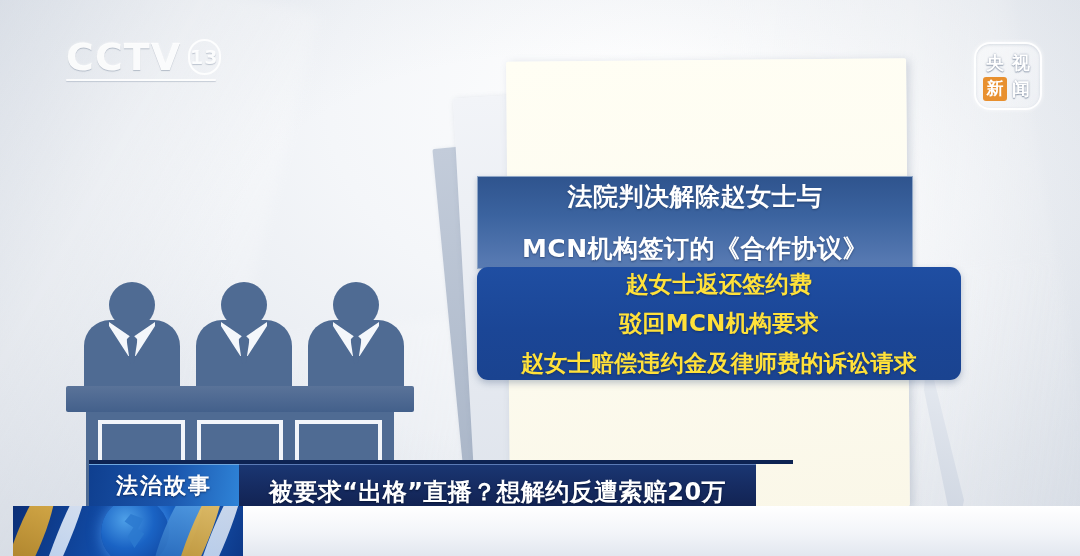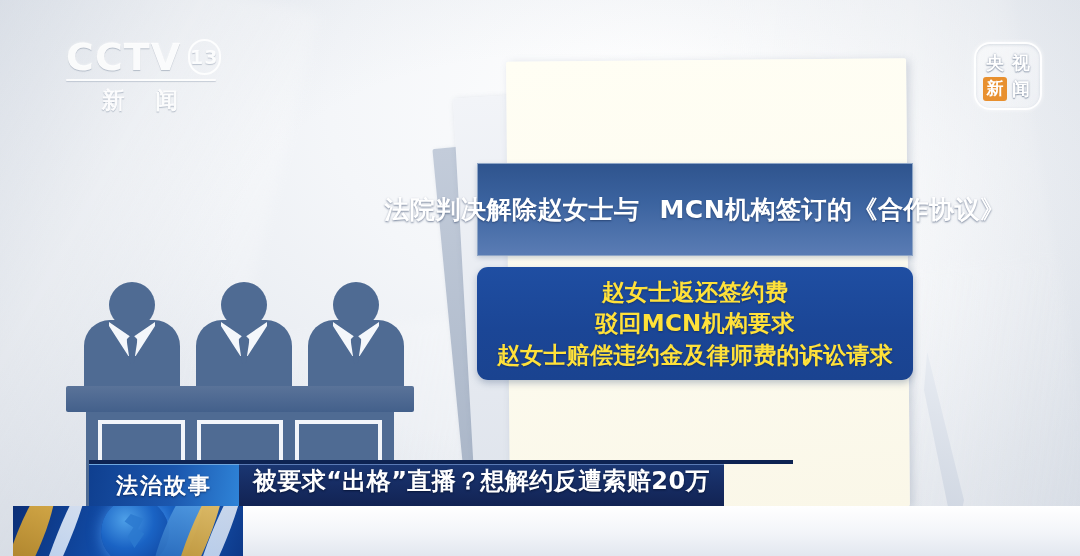--- a/index.html
+++ b/index.html
@@ -119,42 +119,42 @@
   }
   #paper-stack .edge-right {
     position:absolute; right:-14px; top:300px; width:40px; height:190px;
     background:linear-gradient(200deg,#e9edf3,#c8d0dd);
     clip-path:polygon(8% 0,100% 78%,78% 100%,0 20%);
     opacity:.9;
   }
 
   
   #banner-one {
-    position:absolute; left:477px; top:163px; width:436px; height:93px;
+    position:absolute; left:477px; top:176px; width:436px; height:93px;
     background:linear-gradient(180deg,#2f548e 0%,#3b639f 42%,#5a7cb4 100%);
     border:1px solid #8ea5c6;
     box-shadow:0 2px 5px rgba(90,108,138,.3);
-    display:flex; flex-direction:row; align-items:center; justify-content:center;
+    display:flex; flex-direction:column; align-items:center; justify-content:center;
     gap:20px;
   }
   #banner-one .bline {
     color:#ffffff; font-weight:700; font-size:25px; letter-spacing:.5px;
     line-height:1.28; white-space:nowrap;
     text-shadow:0 1px 2px rgba(20,40,78,.55);
     font-family:"DejaVu Sans","Liberation Sans",sans-serif;
   }
 
   
   #banner-two {
-    position:absolute; left:477px; top:267px; width:436px; height:113px;
+    position:absolute; left:477px; top:267px; width:484px; height:113px;
     background:linear-gradient(180deg,#1f4ea2 0%,#1b4696 55%,#1a4390 100%);
     border-radius:11px;
     box-shadow:0 3px 7px rgba(70,92,130,.35);
     display:flex; flex-direction:column; align-items:center; justify-content:center;
-    gap:1px;
+    gap:9px;
   }
   #banner-two .bline {
     color:#ffe13a; font-weight:700; font-size:23px; letter-spacing:.3px;
     line-height:1.33; white-space:nowrap;
     text-shadow:0 1px 2px rgba(10,30,70,.5);
     font-family:"DejaVu Sans","Liberation Sans",sans-serif;
   }
 
   
   #judges { position:absolute; left:78px; top:282px; width:350px; height:210px; }
@@ -205,23 +205,23 @@
     background:linear-gradient(100deg,#0f3f8f 0%,#1b56ad 55%,#2f84d8 100%);
     display:flex; align-items:center; justify-content:center;
     border-top:1px solid #6fa8e0;
   }
   #topic-tag span {
     color:#ffffff; font-size:22px; font-weight:700; letter-spacing:2px;
     text-shadow:0 1px 2px rgba(8,28,70,.7);
     font-family:"DejaVu Sans","Liberation Sans",sans-serif;
   }
   #subhead-bar {
-    height:54px; padding:0 14px;
+    height:54px; padding:0 30px;
     background:linear-gradient(180deg,#1a3672 0%,#14275a 60%,#101f4a 100%);
-    display:flex; 
+    display:flex; align-items:center;
     border-top:1px solid #5b7bb5;
   }
   #subhead-bar span {
     color:#ffffff; font-size:24px; font-weight:700; letter-spacing:.4px;
     white-space:nowrap;
     text-shadow:0 1px 2px rgba(5,18,48,.8);
     font-family:"DejaVu Sans","Liberation Sans",sans-serif;
   }
   #headline-row {
     position:absolute; left:0; top:42px; width:1080px; height:50px;
@@ -271,21 +271,20 @@
   <div class="streak s2"></div>
   <div class="streak s3"></div>
   <div class="vign"></div>
 
   <div id="cctv-logo">
     <div class="wm-main">
       <span>CCTV</span>
       <span class="wm-num">13</span>
     </div>
     <div class="wm-rule"></div>
-    <div class="wm-sub">新 闻</div>
   </div>
 
   <div id="cctvnews-logo">
     <div class="nl-row">
       <span class="ch">央</span>
       <span class="ch">视</span>
     </div>
     <div class="nl-row">
       <span class="ch orange">新</span>
       <span class="ch">闻</span>

